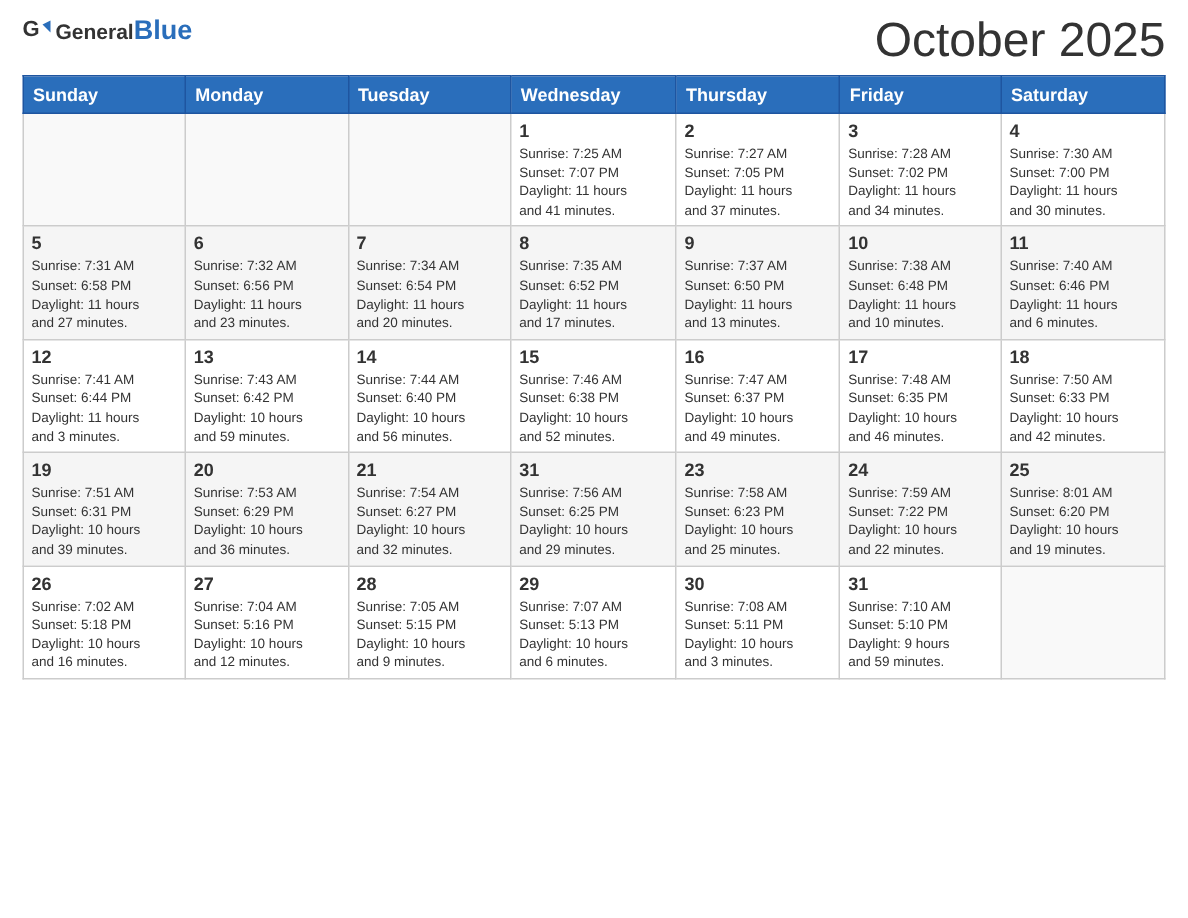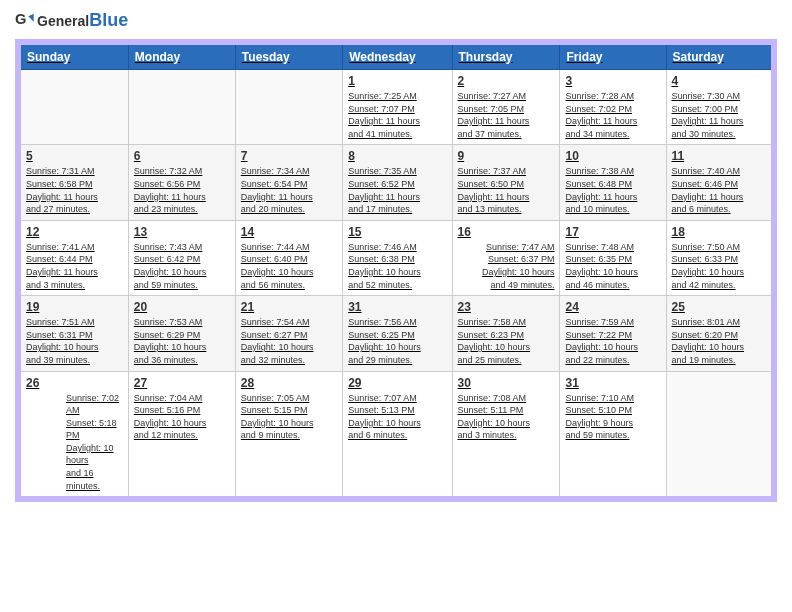--- a/index.html
+++ b/index.html
@@ -50,22 +50,21 @@
       color: #333;
       line-height: 1;
     }
     .location {
       font-size: 14px;
       color: #555;
     }
     .calendar {
       width: 100%;
       border-collapse: collapse;
-      border: 6px solid #c4b5fd;
-      text-decoration: underline;
+      border: 1px solid #c4b5fd;
     }
     .calendar th {
       background: #2a6ebb;
       color: #fff;
       text-align: left;
       padding: 5px 6px;
       font-size: 12px;
       font-weight: bold;
       border: 1px solid #1e55a0;
     }
@@ -109,20 +108,21 @@
     <div class="logo">
       <svg class="logo-icon" viewBox="0 0 30 30" xmlns="http://www.w3.org/2000/svg">
         <text x="0" y="20" font-size="22" font-weight="bold" fill="#333">G</text>
         <polygon points="20,8 28,4 28,16" fill="#2a6ebb"></polygon>
       </svg>
       <div>
         <span class="logo-text-general">General</span><span class="logo-text-blue">Blue</span>
       </div>
     </div>
     <div class="title-block">
+      <div class="month-title">October 2025</div>
     </div>
   </div>
 
   <table class="calendar">
     <thead>
       <tr>
       <th>Sunday</th>
           <th>Monday</th>
           <th>Tuesday</th>
           <th>Wednesday</th>
@@ -240,21 +240,21 @@
           </td>
           <td>
             <span class="day-number">15</span>
             <div class="day-info" style="white-space: pre-line;">Sunrise: 7:46 AM
 Sunset: 6:38 PM
 Daylight: 10 hours
 and 52 minutes.</div>
           </td>
           <td>
             <span class="day-number">16</span>
-            <div class="day-info" style="white-space: pre-line; text-align: right;">Sunrise: 7:47 AM
+            <div class="day-info" style="white-space: pre-line;">Sunrise: 7:47 AM
 Sunset: 6:37 PM
 Daylight: 10 hours
 and 49 minutes.</div>
           </td>
           <td>
             <span class="day-number">17</span>
             <div class="day-info" style="white-space: pre-line;">Sunrise: 7:48 AM
 Sunset: 6:35 PM
 Daylight: 10 hours
 and 46 minutes.</div>
@@ -314,21 +314,21 @@
             <span class="day-number">25</span>
             <div class="day-info" style="white-space: pre-line;">Sunrise: 8:01 AM
 Sunset: 6:20 PM
 Daylight: 10 hours
 and 19 minutes.</div>
           </td>
         </tr>
         <tr>
           <td>
             <span class="day-number">26</span>
-            <div class="day-info" style="white-space: pre-line; margin-left: 40px;">Sunrise: 7:02 AM
+            <div class="day-info" style="white-space: pre-line;">Sunrise: 7:02 AM
 Sunset: 5:18 PM
 Daylight: 10 hours
 and 16 minutes.</div>
           </td>
           <td>
             <span class="day-number">27</span>
             <div class="day-info" style="white-space: pre-line;">Sunrise: 7:04 AM
 Sunset: 5:16 PM
 Daylight: 10 hours
 and 12 minutes.</div>

